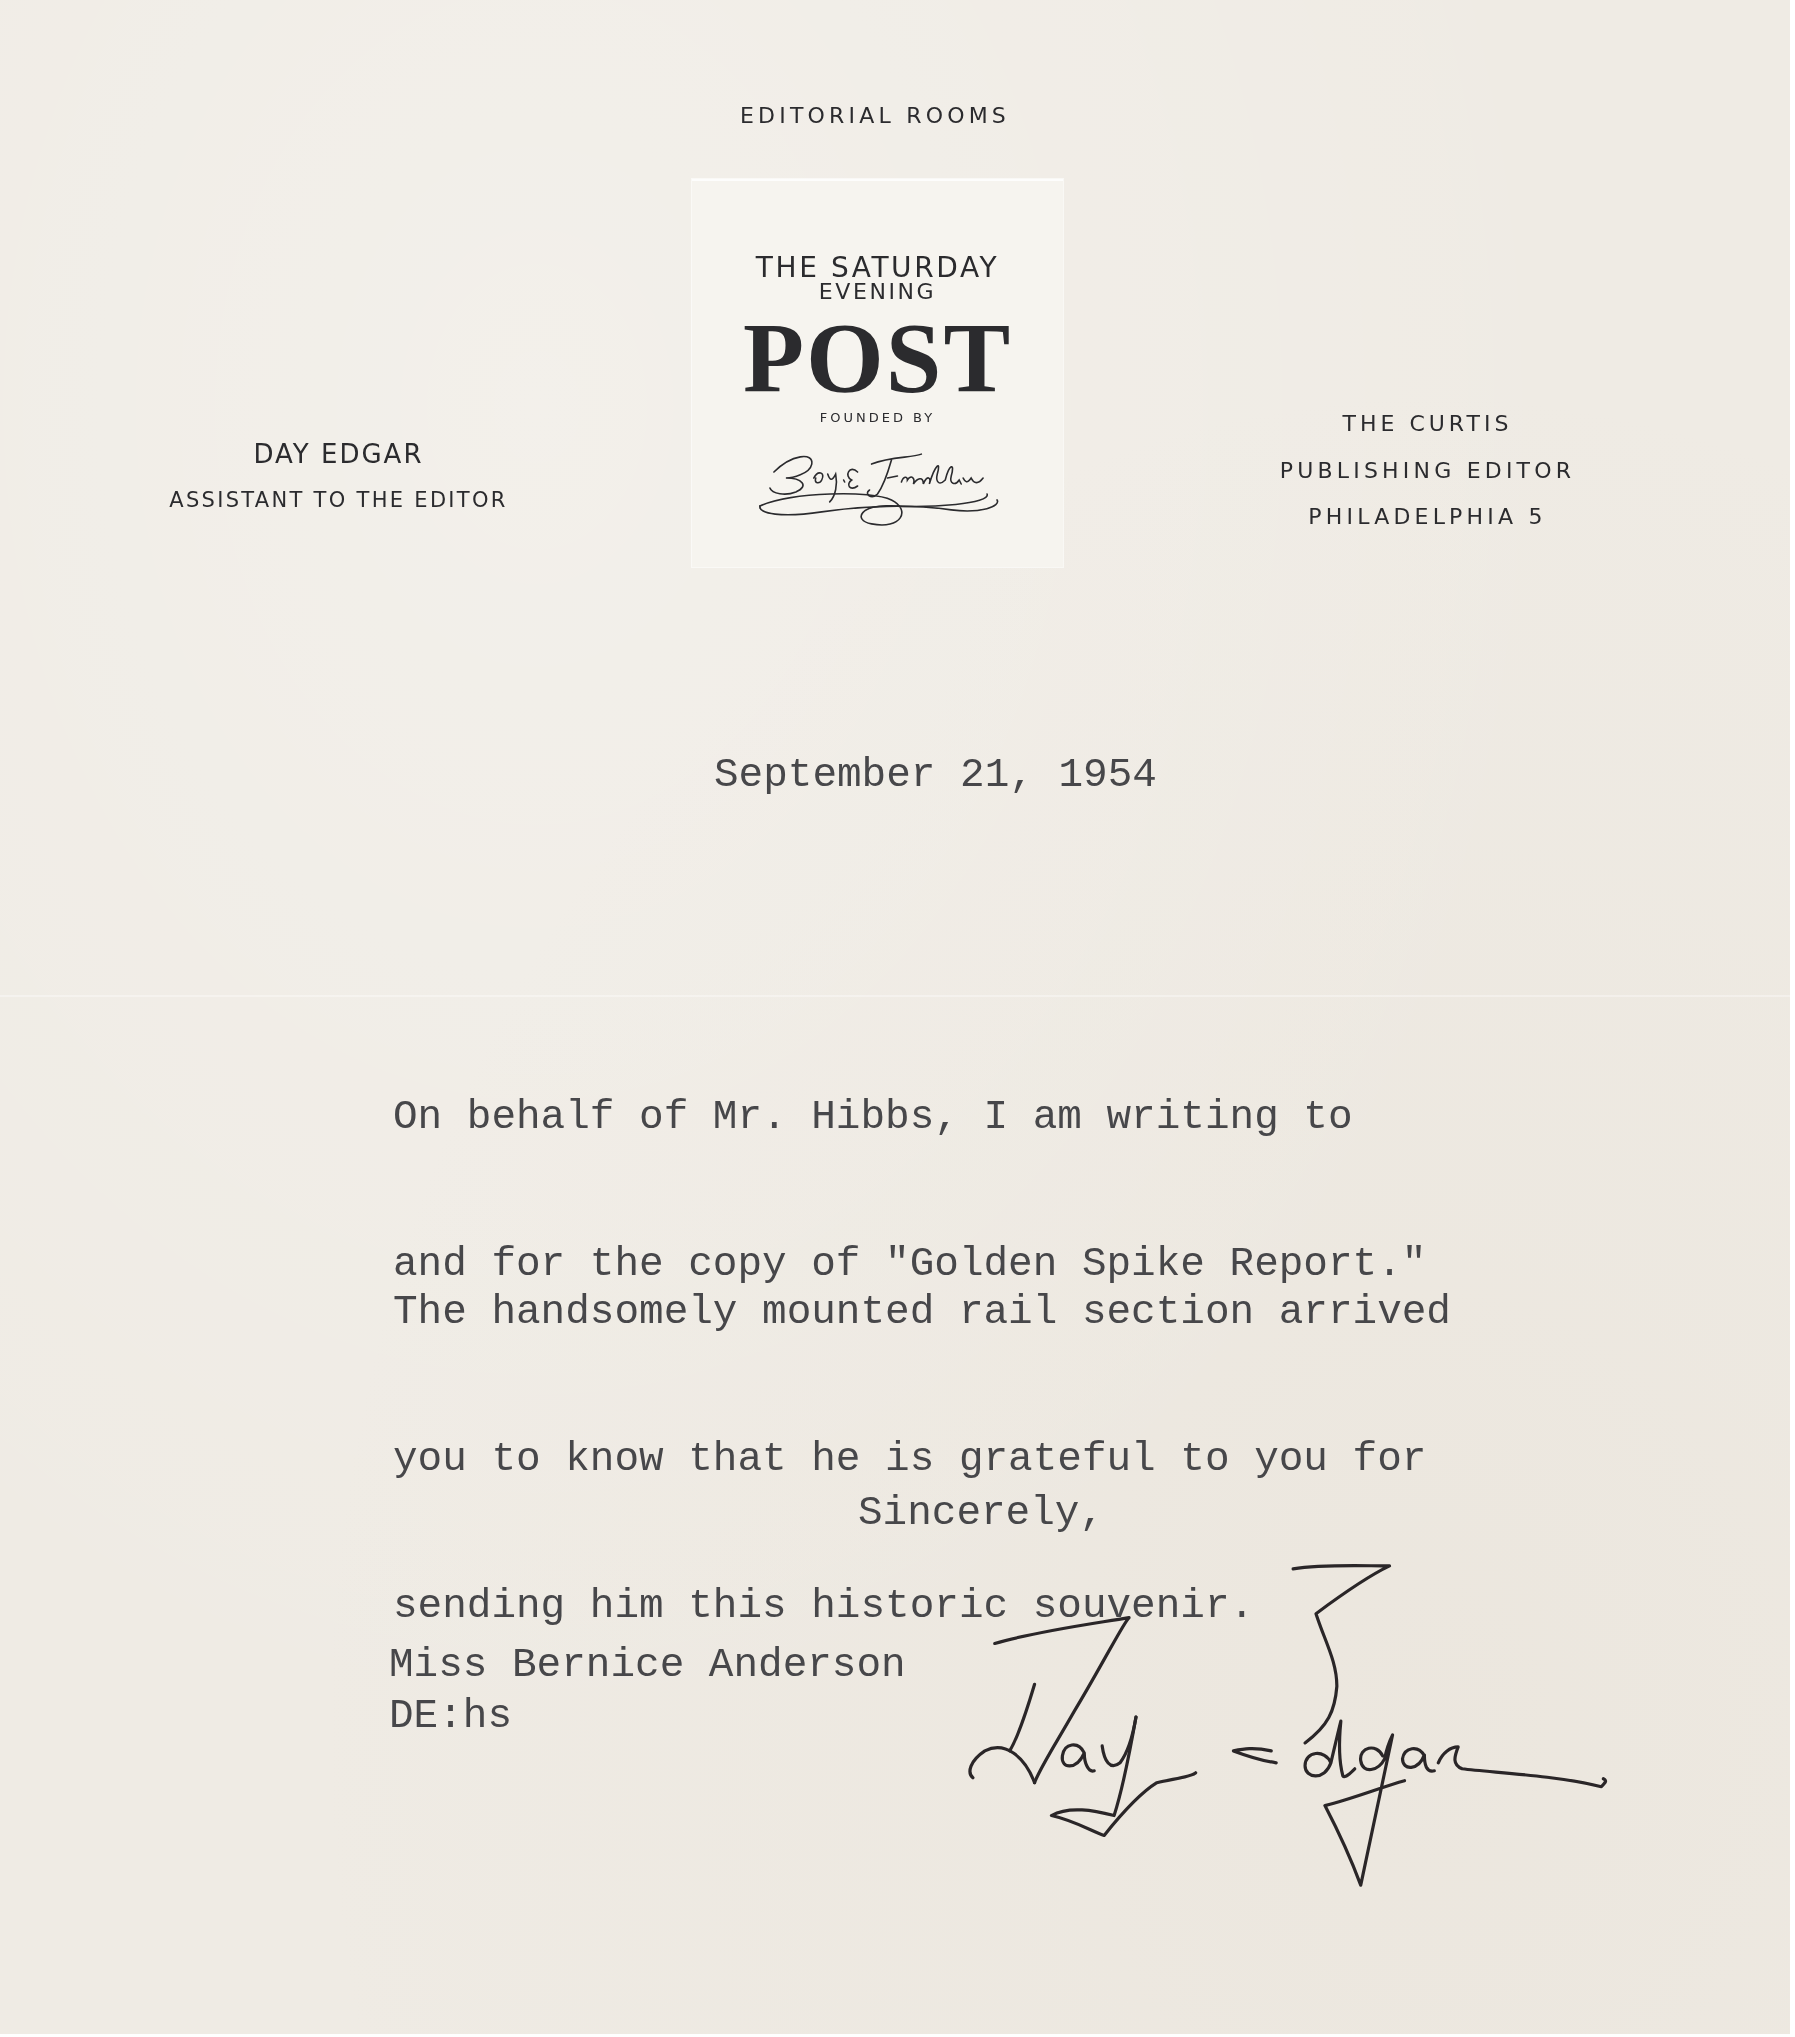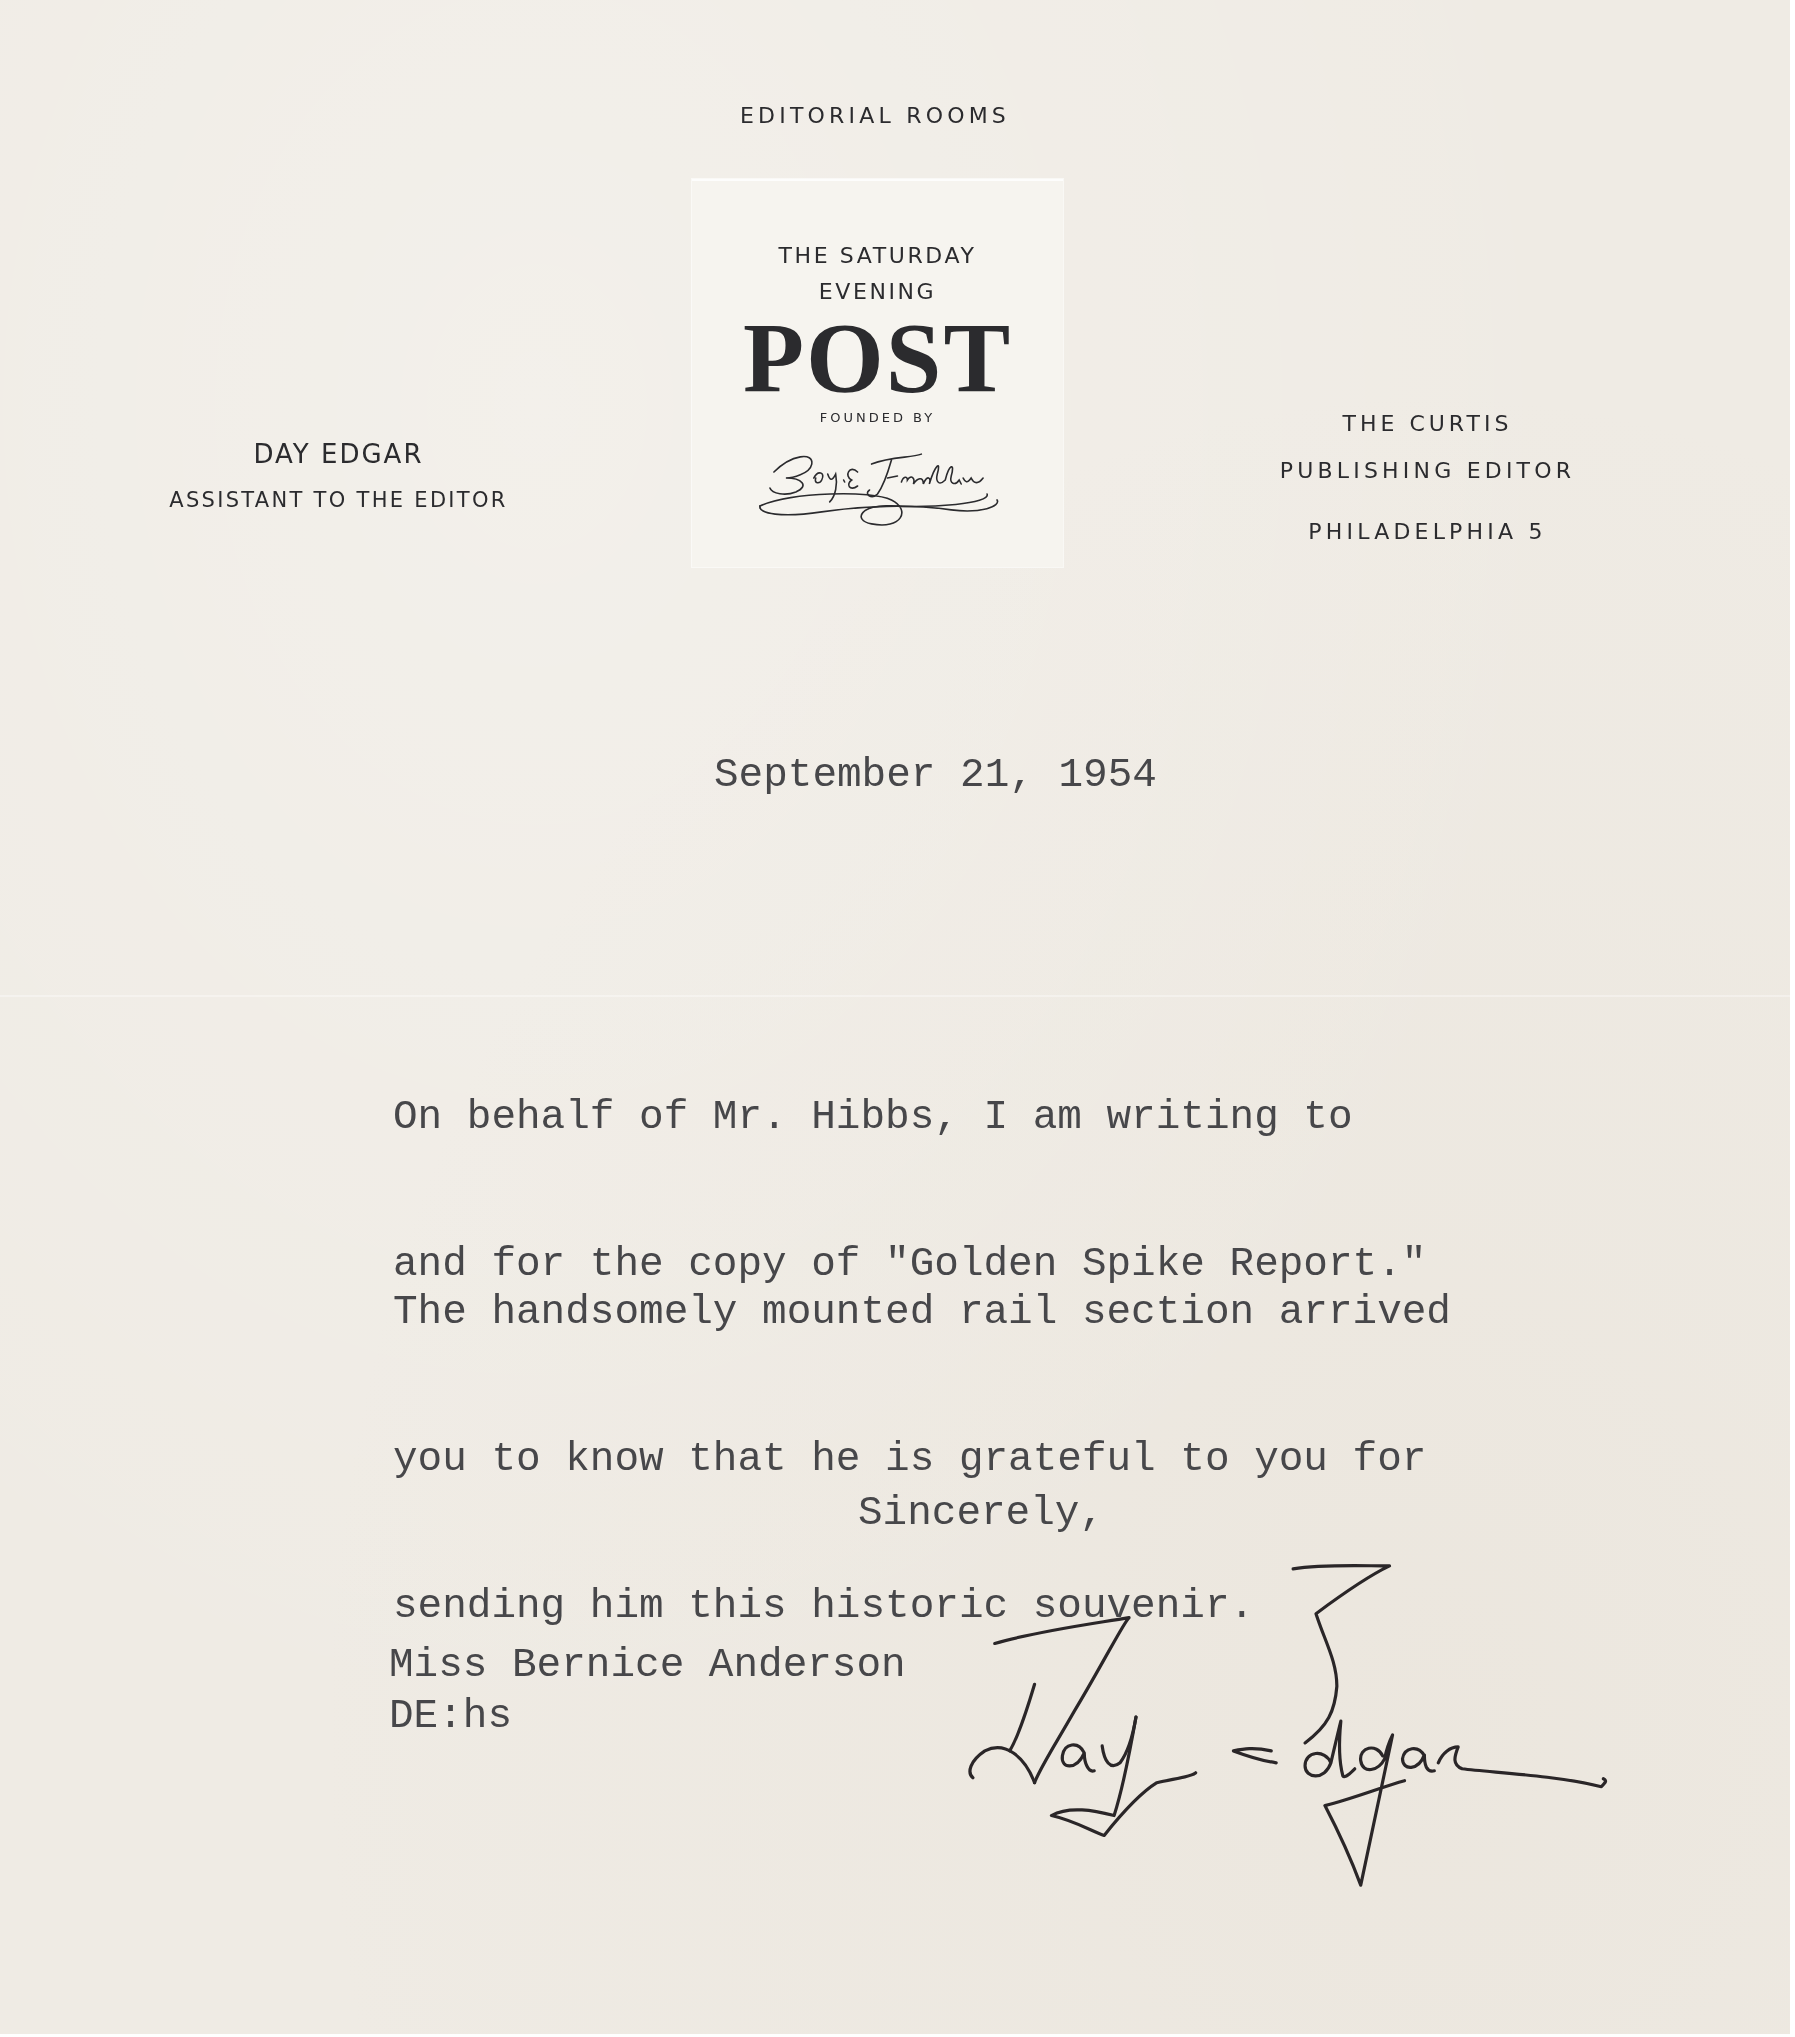--- a/index.html
+++ b/index.html
@@ -12,32 +12,32 @@
       radial-gradient(ellipse at 80% 85%, rgba(220,210,195,0.18), rgba(0,0,0,0) 55%);
   }
   .fold { position:absolute; left:0; width:1790px; height:2px; background:rgba(255,255,255,0.35); }
   .lh { position:absolute; font-family:"DejaVu Sans", "Liberation Sans", sans-serif; color:#2b2b2e; white-space:nowrap; text-align:center; }
   .editorial { left:699px; top:103px; width:352px; font-size:22px; letter-spacing:4.2px; }
   .logo-box {
     position:absolute; left:692px; top:179px; width:371px; height:388px;
     background:#f6f4ef; box-shadow: 0 0 0 1px rgba(255,255,255,0.6), inset 0 2px 0 rgba(255,255,255,0.8);
   }
   .logo-line { position:absolute; left:0; width:371px; text-align:center; font-family:"DejaVu Sans","Liberation Sans",sans-serif; color:#2b2b2e; white-space:nowrap; }
-  .sat { top:64px; font-size:22px; letter-spacing:2.6px; }
+  .sat { top:72px; font-size:28px; letter-spacing:2.6px; }
   .eve { top:100px; font-size:22px; letter-spacing:2.6px; }
   .post { top:129px; font-family:Liberation Serif, serif; font-size:100px; font-weight:bold; letter-spacing:2px; line-height:1; }
   .founded { top:231px; font-size:13px; letter-spacing:3px; }
   .franklin { position:absolute; left:60px; top:255px; width:259px; height:100px; }
   .left-block { left:80px; width:517px; }
   .dayedgar { top:439px; font-size:26px; letter-spacing:2px; }
   .assistant { top:488px; font-size:21px; letter-spacing:2.3px; }
   .right-block { left:1174px; width:507px; }
   .curtis { top:411px; font-size:22px; letter-spacing:4px; }
   .pubco { top:458px; font-size:22px; letter-spacing:4.2px; }
-  .phila { top:504px; font-size:22px; letter-spacing:4.2px;margin-top:15px; }
+  .phila { top:504px; font-size:22px; letter-spacing:4.2px; }
 
   .tw { position:absolute; font-family:"Liberation Mono","DejaVu Sans Mono",monospace; font-size:41px; color:#47474a; white-space:pre; line-height:49px; }
   .date { left:714px; top:751px; }
   .salutation { left:393px; top:898px; }
   .para1 { left:393px; top:995px; }
   .para2 { left:393px; top:1190px; }
   .closing { left:858px; top:1489px; }
   .recipient { left:389px; top:1641px; }
   .initials { left:389px; top:1692px; }
   .line { display:block; }

